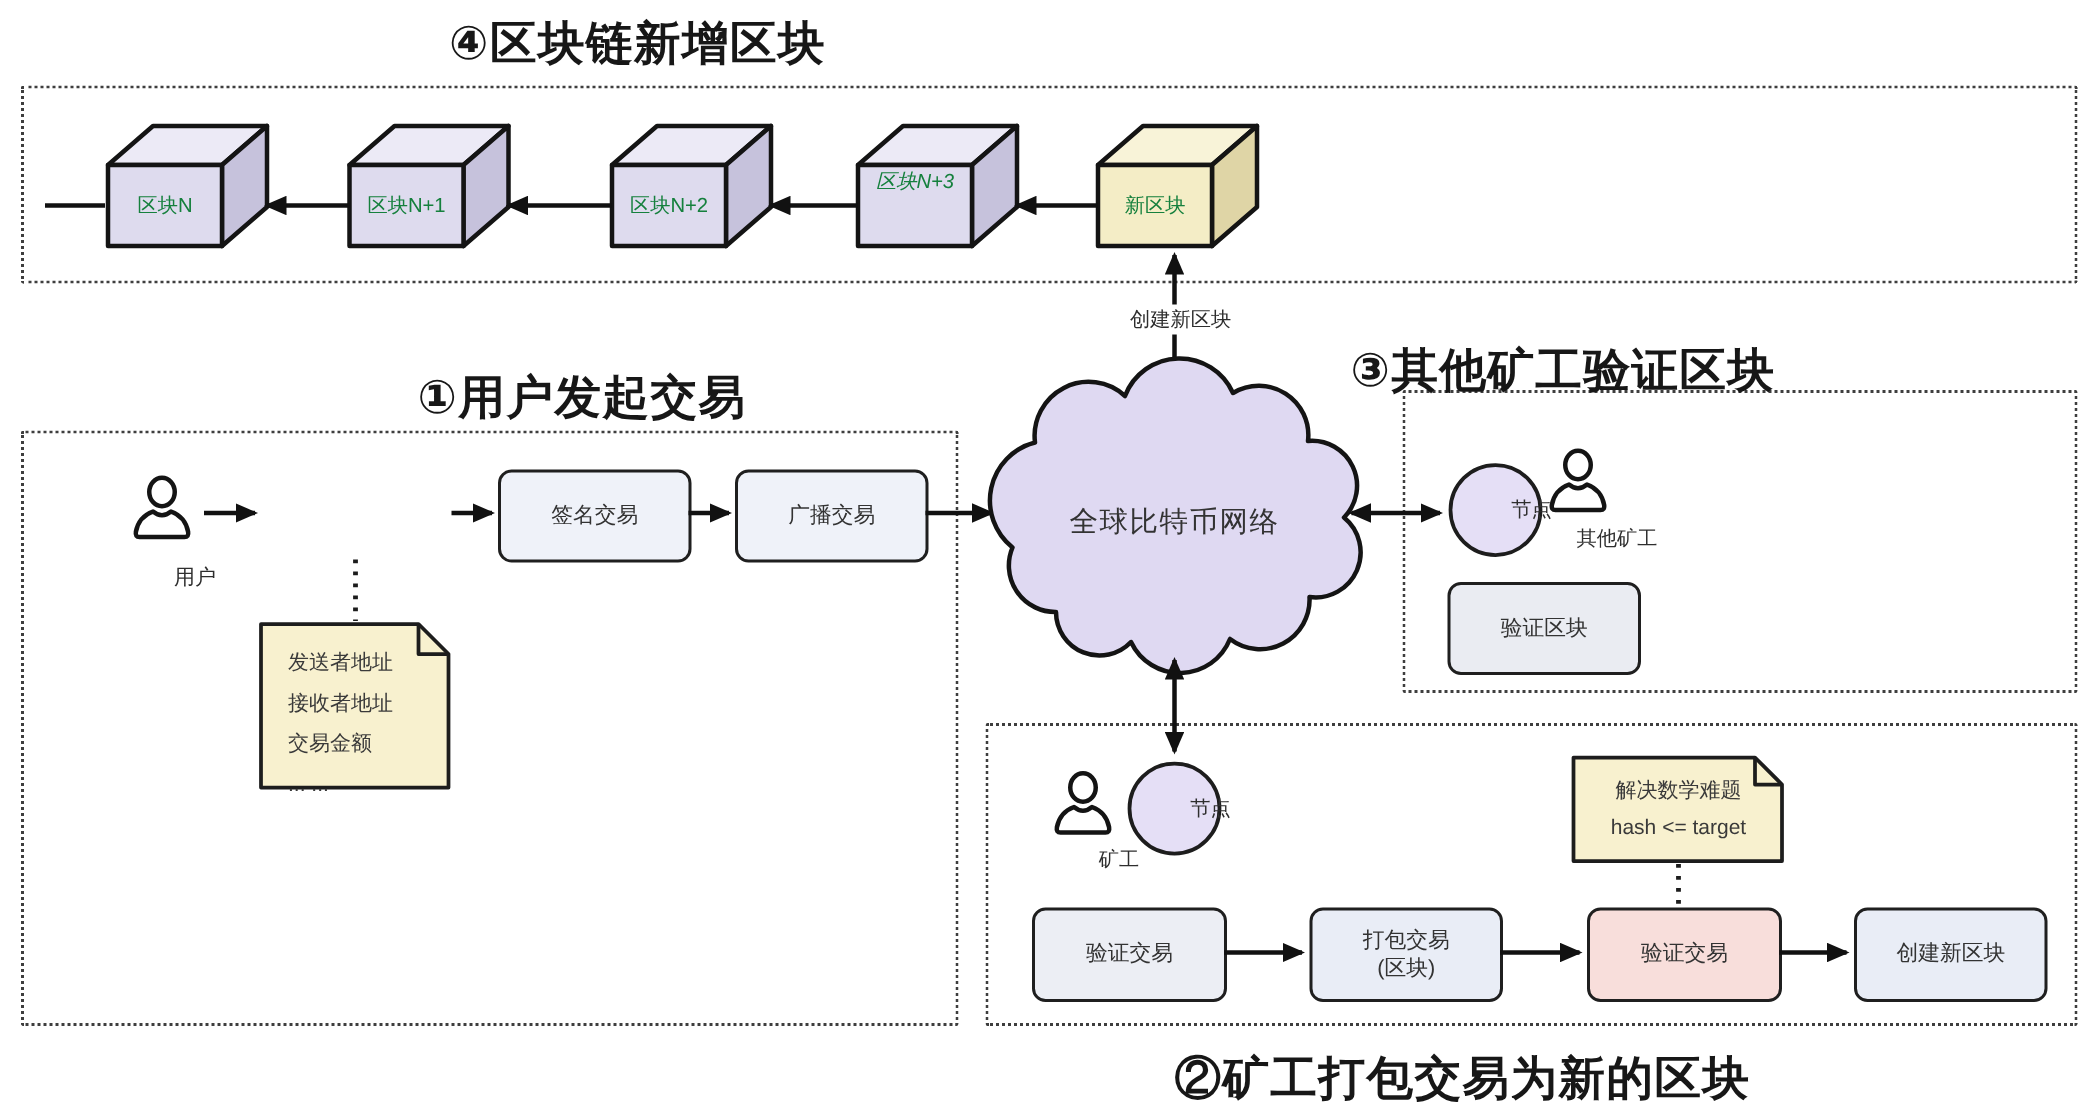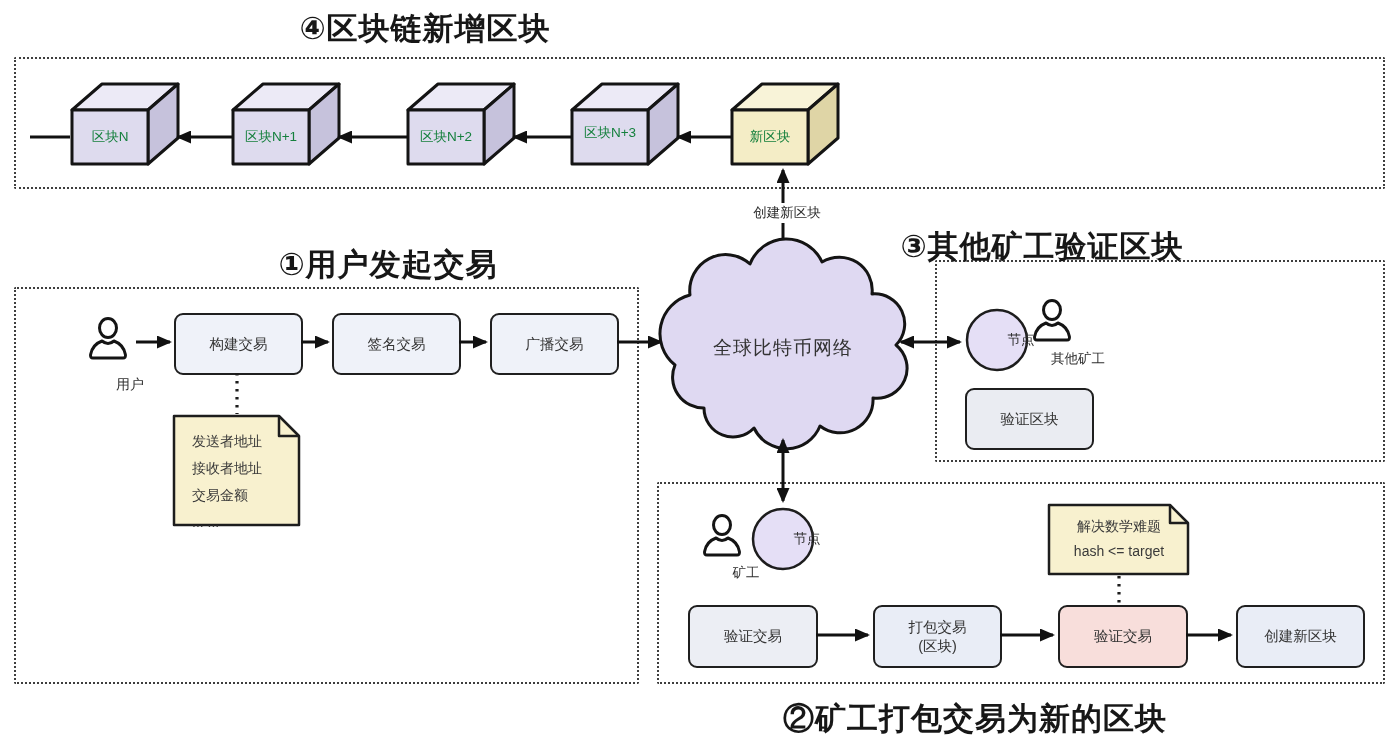--- a/index.html
+++ b/index.html
@@ -168,27 +168,26 @@
     <path class="dash" d="M1119,576 L1119,604"></path>
 
     <path class="arrow" d="M816,635 L868,635" marker-end="url(#ah)"></path>
     <path class="arrow" d="M1000,635 L1053,635" marker-end="url(#ah)"></path>
     <path class="arrow" d="M1186,635 L1231,635" marker-end="url(#ah)"></path>
   </svg>
 
   <div class="cube-label" style="left:72px;top:128px;">区块N</div>
   <div class="cube-label" style="left:233px;top:128px;">区块N+1</div>
   <div class="cube-label" style="left:408px;top:128px;">区块N+2</div>
-  <div class="cube-label" style="left:572px;top:124px;">区块N+3</div>
+  <div class="cube-label" style="left:572px;top:112px;font-style:italic;">区块N+3</div>
   <div class="cube-label" style="left:732px;top:128px;">新区块</div>
 
   <div class="arrow-label" style="left:744px;top:203px;width:80px;">创建新区块</div>
 
   <div class="lbl" style="left:82px;top:376px;width:48px;">用户</div>
-  <div class="flow-box fill-light" style="left:174px;top:313px;width:125px;height:58px;">构建交易</div>
   <div class="flow-box fill-light" style="left:332px;top:313px;width:125px;height:58px;">签名交易</div>
   <div class="flow-box fill-light" style="left:490px;top:313px;width:125px;height:58px;">广播交易</div>
   <div class="note-text" style="left:192px;top:428px;width:100px;line-height:27px;">发送者地址
 接收者地址
 交易金额
 ... ...</div>
 
   <div class="cloud-text" style="left:688px;top:335px;">全球比特币网络</div>
 
   <div class="lbl lbl-small" style="left:967px;top:332px;width:60px;">节点</div>

